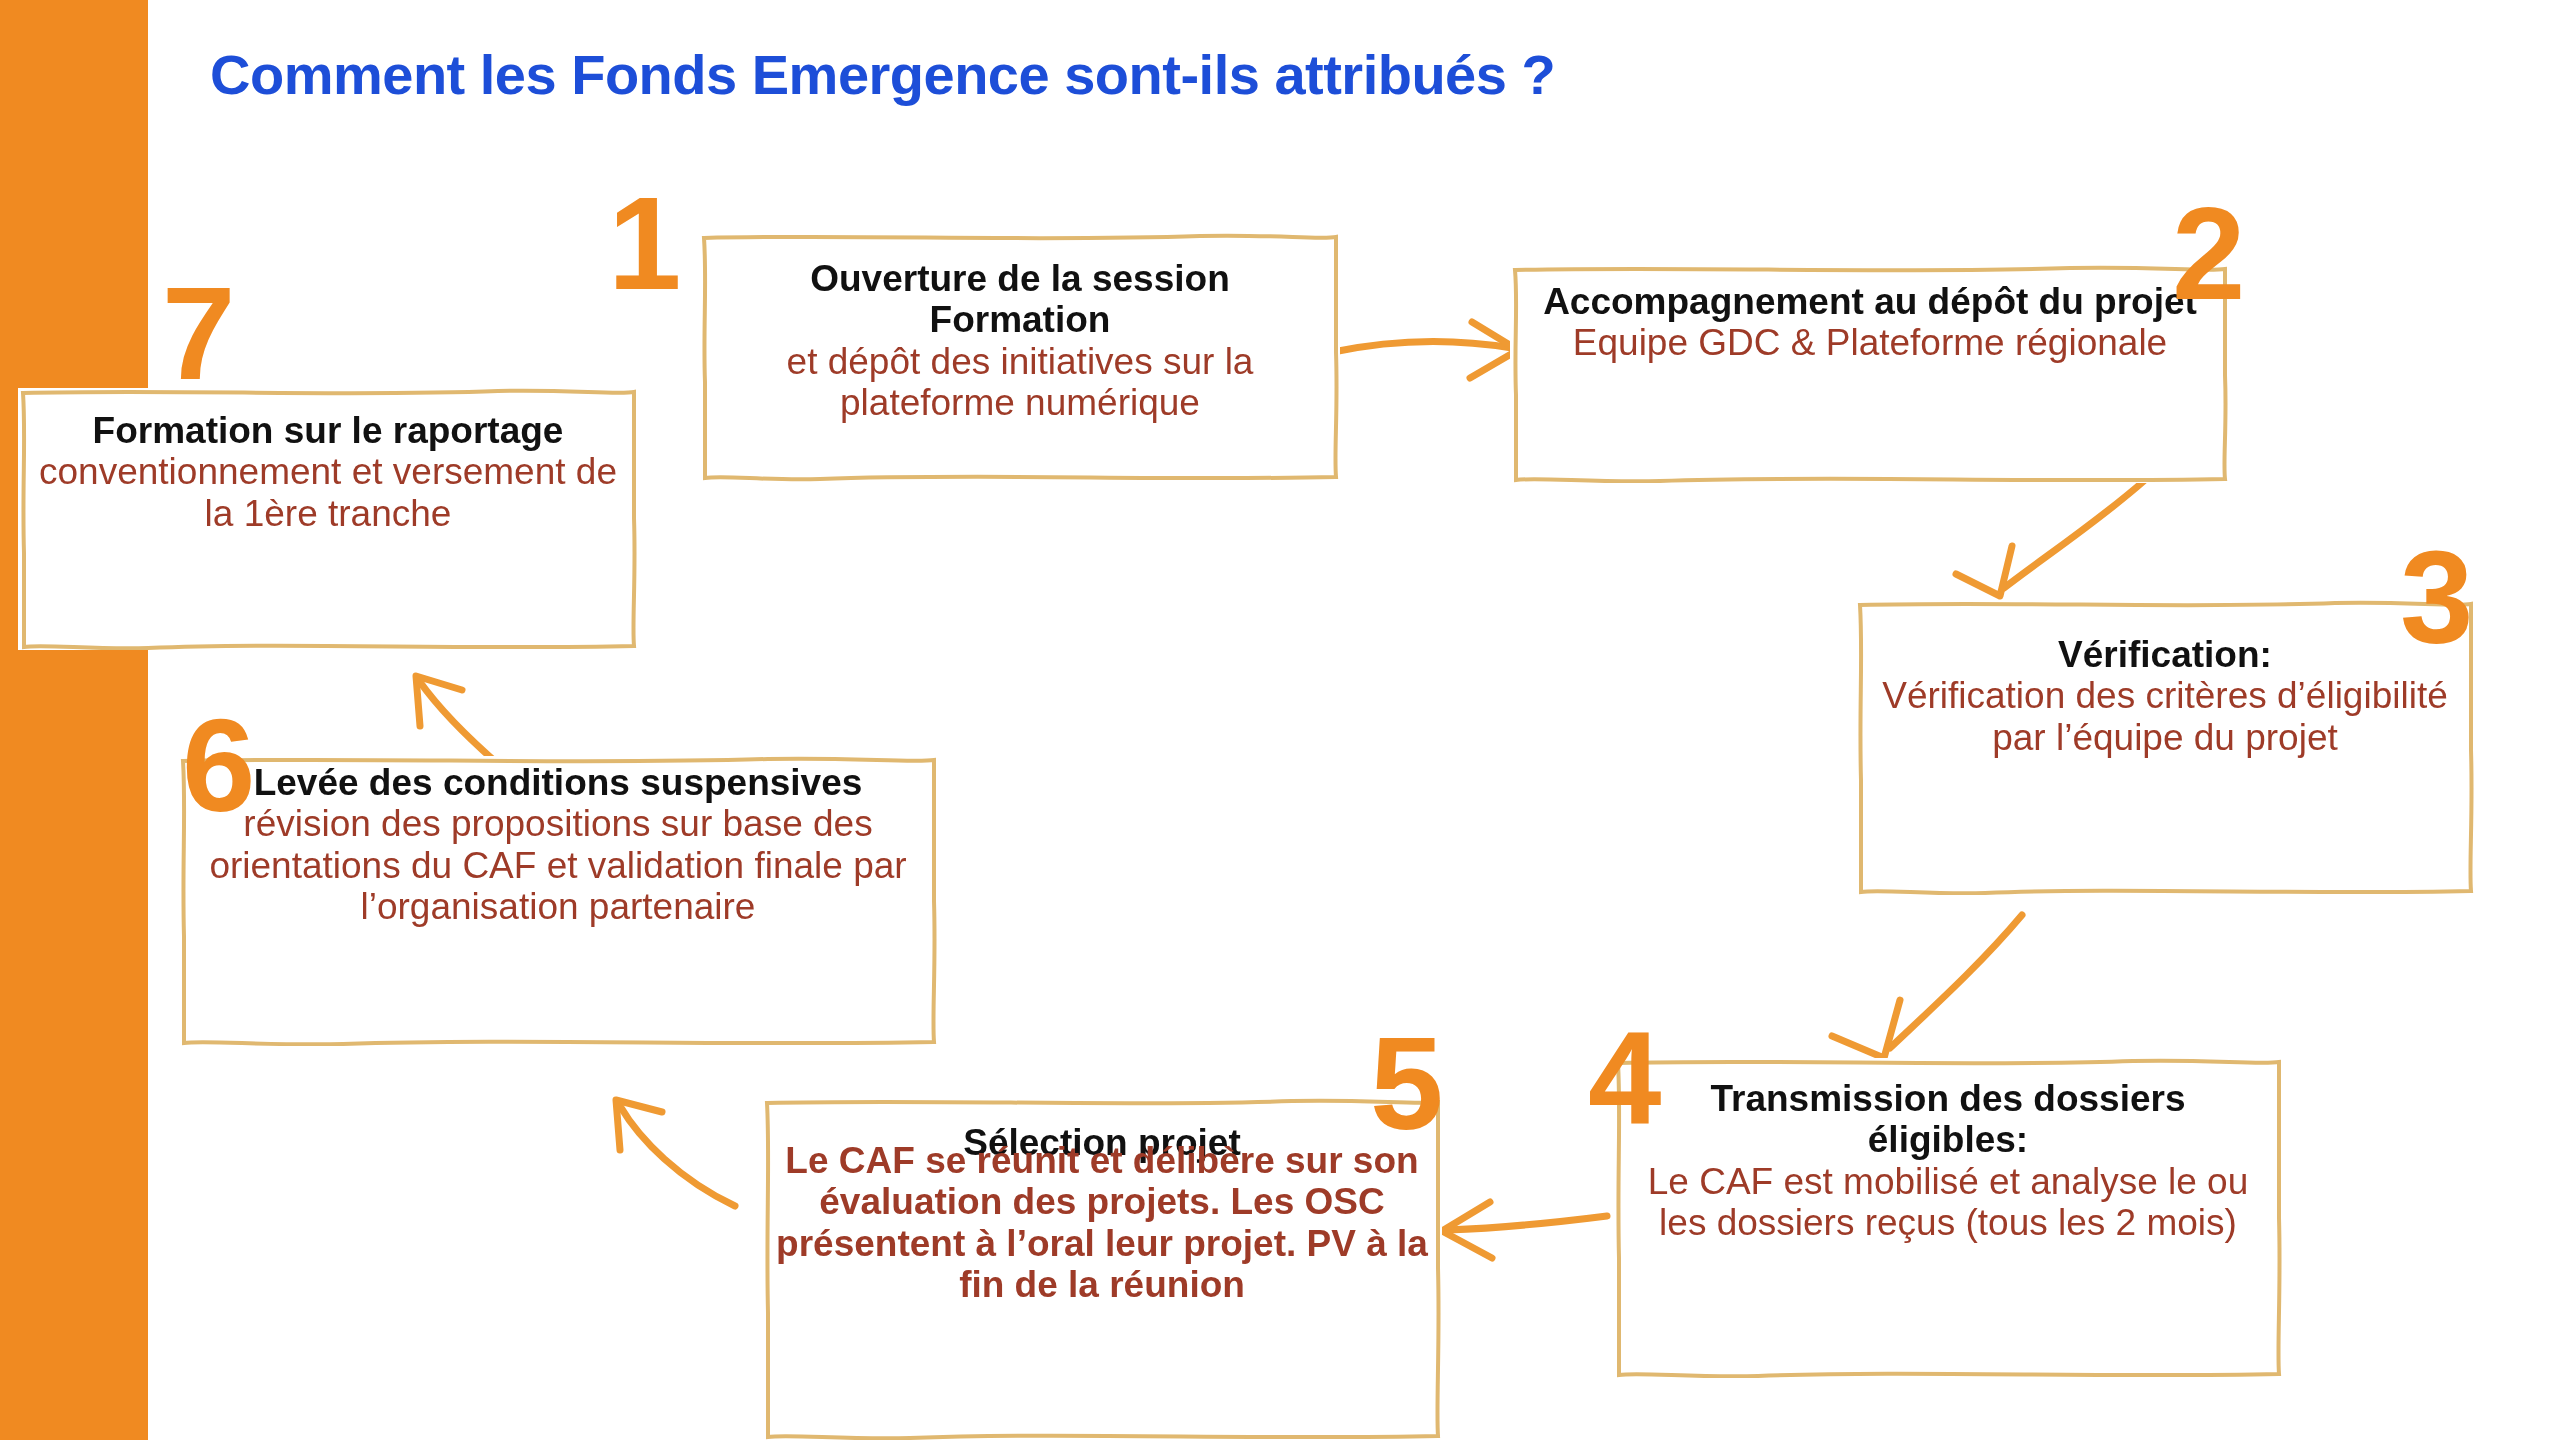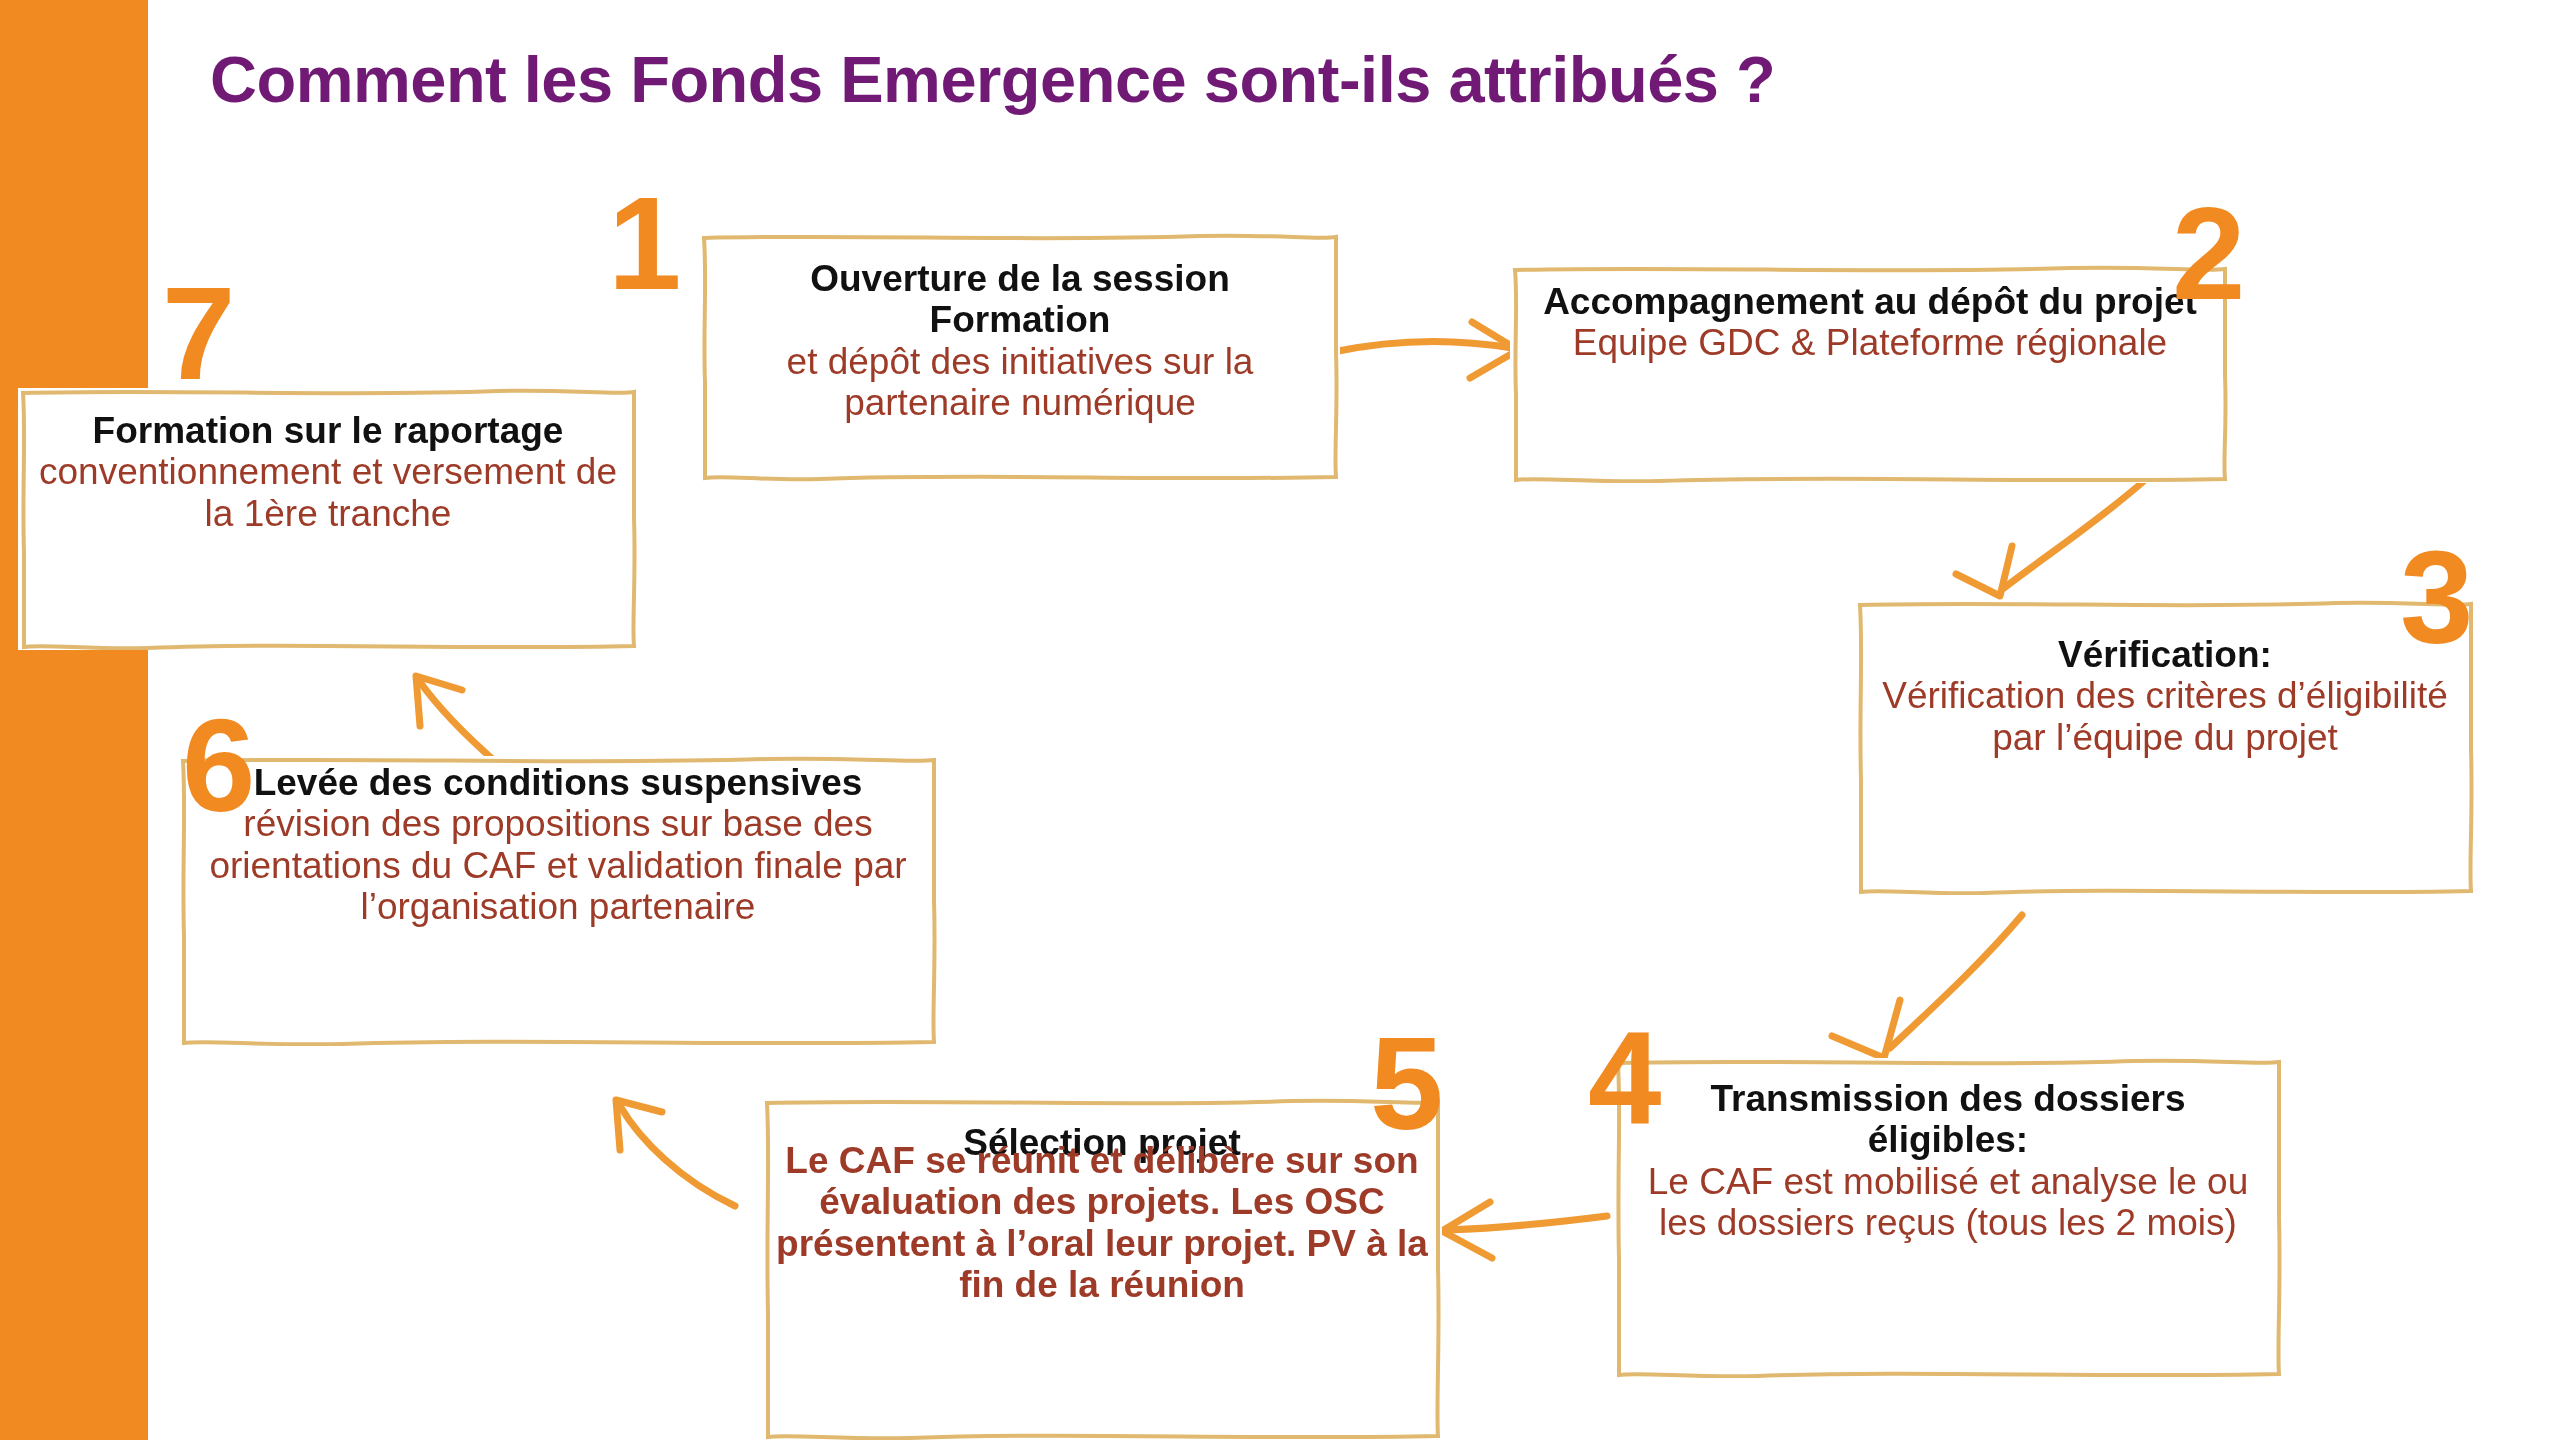--- a/index.html
+++ b/index.html
@@ -14,21 +14,21 @@
 
   
   .left-band{
     position:absolute;left:0;top:0;width:148px;height:1440px;
     background:#F08A21;
   }
 
   
   .title{
     position:absolute;left:210px;top:42px;width:2200px;
-    font-size:65px;font-weight:bold;color:#701a75;
+    font-size:56px;font-weight:bold;color:#1d4ed8;
     letter-spacing:-0.5px;white-space:nowrap;
     font-family:"Liberation Sans", sans-serif;
   }
 
   
   .box{
     position:absolute;
     box-sizing:border-box;
     background:#ffffff;
     text-align:center;
@@ -109,21 +109,21 @@
   </svg>
 
   <div class="num" style="left:608px;top:178px;">1</div>
   <div class="box" style="left:700px;top:232px;width:640px;height:250px;">
     <svg class="sketch" viewBox="0 0 640 250" preserveAspectRatio="none">
       <path d="M4 6 C160 2, 330 10, 500 4 C570 2, 620 8, 636 5 L636 120 C638 180, 634 220, 636 245
                C460 249, 280 241, 120 247 C70 249, 24 243, 5 246 L5 150 C3 100, 7 50, 4 6 Z" fill="none" stroke="#E0B870" stroke-width="4"></path>
     </svg>
     <div style="padding:26px 20px 0 20px;">
       <div class="b-title">Ouverture de la session Formation</div>
-      <div class="b-body">et dépôt des initiatives sur la partenaire numérique</div>
+      <div class="b-body">et dépôt des initiatives sur la plateforme numérique</div>
     </div>
   </div>
 
   <div class="num" style="left:2172px;top:188px;">2</div>
   <div class="box" style="left:1510px;top:265px;width:720px;height:218px;">
     <svg class="sketch" viewBox="0 0 720 218" preserveAspectRatio="none">
       <path d="M5 5 C180 1, 380 9, 560 3 C640 1, 696 7, 715 4 L715 110 C717 160, 713 196, 715 214
                C520 218, 320 210, 150 216 C90 218, 26 212, 6 215 L6 130 C4 80, 8 40, 5 5 Z" fill="none" stroke="#E0B870" stroke-width="4"></path>
     </svg>
     <div style="padding:16px 26px 0 26px;">

